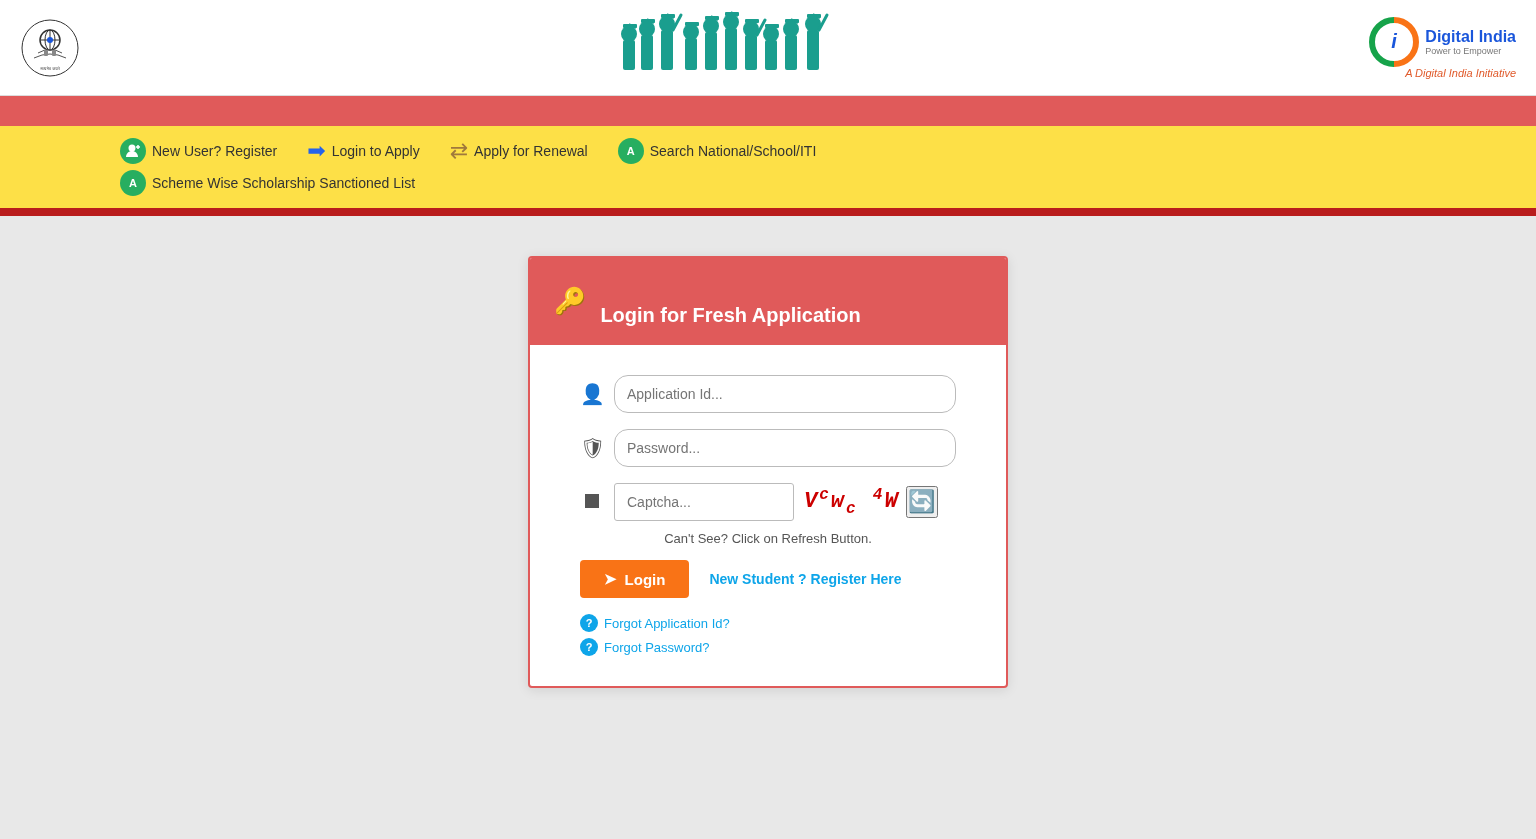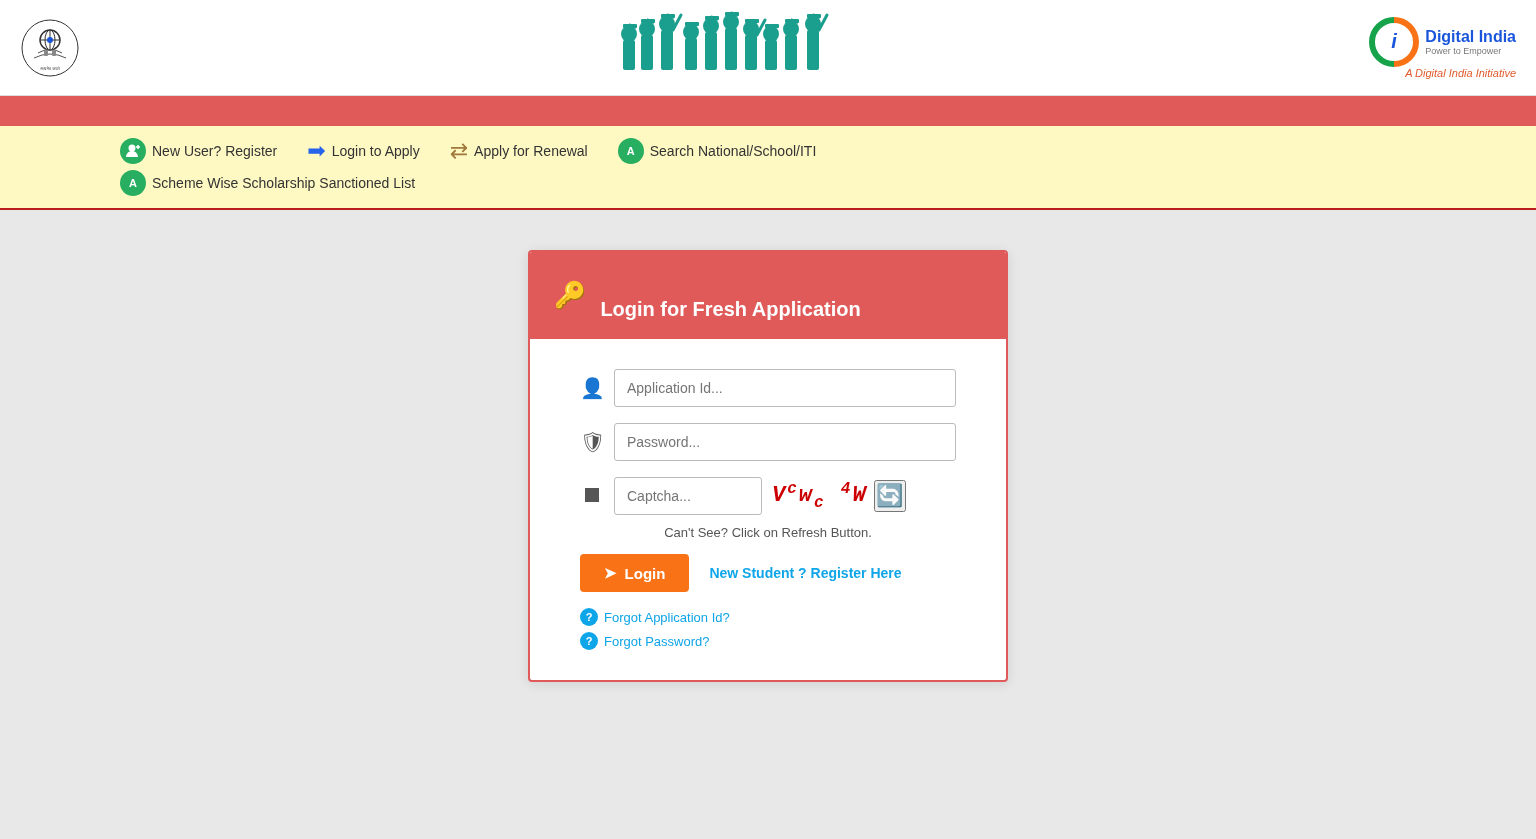--- a/index.html
+++ b/index.html
@@ -40,23 +40,23 @@
     }
 
     
     .red-banner {
       background: #e05a5a;
       height: 30px;
     }
 
     
     .nav-bar {
-      background: #fef9c3;
+      background: #fde047;
       padding: 12px 43px 12px 120px;
-      border-bottom: 2px solid #b91c1c;
+      border-bottom: 8px solid #b91c1c;
     }
     .nav-row {
       display: flex;
       align-items: center;
       gap: 30px;
       flex-wrap: wrap;
       margin-bottom: 6px;
     }
     .nav-row:last-child {
       margin-bottom: 0;
@@ -137,21 +137,21 @@
     }
     .input-icon {
       font-size: 20px;
       color: #555;
       width: 24px;
       text-align: center;
     }
     .input-group input {
       flex: 1;
       border: 1px solid #bbb;
-      border-radius: 3px;
+      border-radius: 14px;
       padding: 10px 12px;
       font-size: 14px;
       color: #aaa;
       outline: none;
     }
     .captcha-row {
       display: flex;
       align-items: center;
       gap: 10px;
       margin-bottom: 10px;
@@ -161,21 +161,21 @@
       color: #555;
       width: 24px;
       text-align: center;
     }
     .captcha-input {
       border: 1px solid #bbb;
       border-radius: 3px;
       padding: 10px 12px;
       font-size: 14px;
       color: #aaa;
-      width: 148px;
+      width: 180px;
       outline: none;
     }
     .captcha-image {
       display: flex;
       align-items: center;
       gap: 6px;
     }
     .captcha-text {
       font-size: 22px;
       font-weight: bold;

